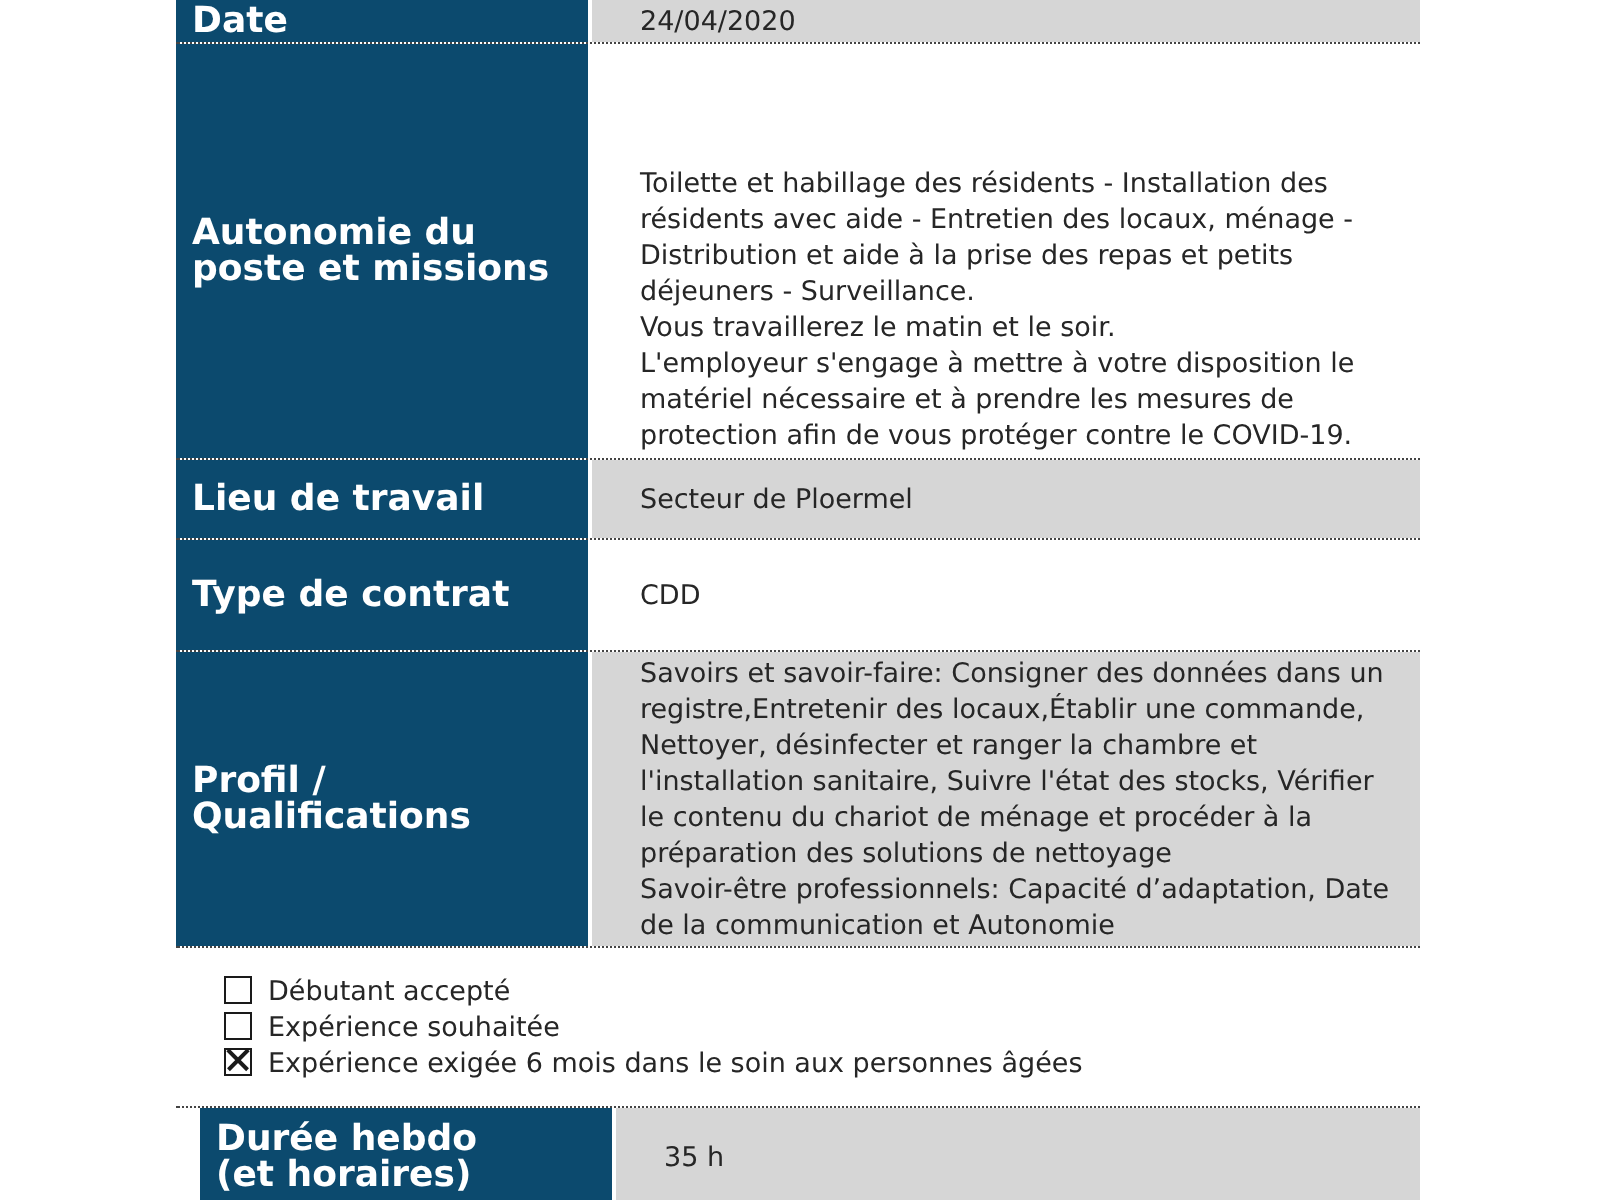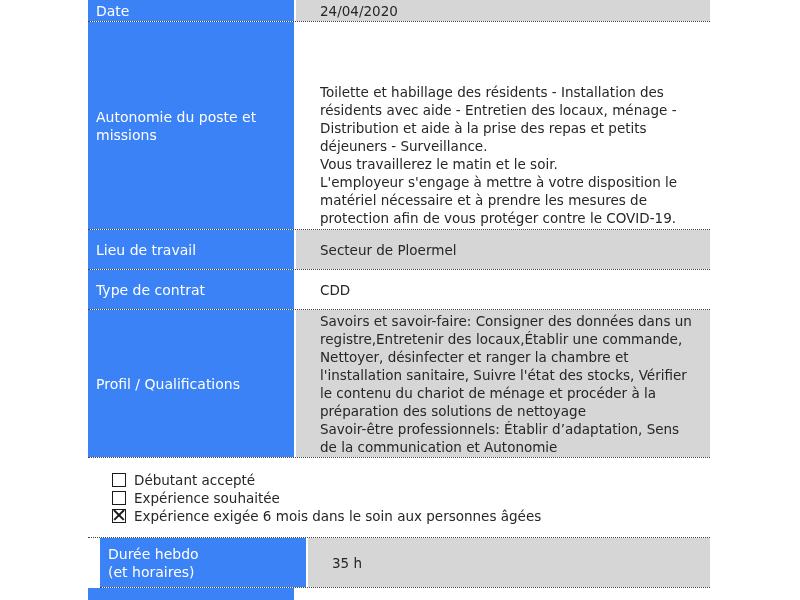--- a/index.html
+++ b/index.html
@@ -17,24 +17,24 @@
     width: 622px;
   }
   .row {
     display: flex;
     border-bottom: 1px dotted #444;
   }
   .row:last-child { border-bottom: none; }
   .cell-label {
     width: 208px;
     flex: 0 0 208px;
-    background: #3b82f6;
+    background: #0c4a6e;
     color: #ffffff;
-    font-weight: normal;
-    font-size: 14px;
+    font-weight: bold;
+    font-size: 18px;
     display: flex;
     align-items: center;
     padding: 0 10px 0 8px;
     border-right: 2px solid #ffffff;
     white-space: pre-line;
   }
   .cell-value {
     flex: 1;
     display: flex;
     flex-direction: column;
@@ -42,21 +42,21 @@
     padding: 2px 14px 2px 24px;
     background: #ffffff;
   }
   .cell-value.shaded { background: #D6D6D6; }
   .cell-value p { white-space: pre-wrap; }
   
   .row-date    { height: 22px; }
   .row-desc    { height: 208px; }
   .row-desc .cell-value { justify-content: flex-end; padding-top: 44px; }
   .row-lieu    { height: 40px; }
-  .row-type    { height: 40px; }
+  .row-type    { height: 56px; }
   .row-profil  { height: 148px; }
   .row-exp     { height: 80px; }
   .row-duree   { height: 50px; margin-left: 12px; }
   .row-empty   { height: 12px; }
   
   .checkbox {
     display: inline-block;
     width: 14px;
     height: 14px;
     border: 1.5px solid #1a1a1a;
@@ -110,21 +110,21 @@
     <div class="cell-label">Type de contrat</div>
     <div class="cell-value">
       <p>CDD</p>
     </div>
   </div>
 
   <div class="row row-profil">
     <div class="cell-label">Profil / Qualifications</div>
     <div class="cell-value shaded">
       <p>Savoirs et savoir-faire: Consigner des données dans un registre,Entretenir des locaux,Établir une commande,  Nettoyer, désinfecter et ranger la chambre et l'installation sanitaire, Suivre l'état des stocks, Vérifier le contenu du chariot de ménage et procéder à la préparation des solutions de nettoyage</p>
-      <p>Savoir-être professionnels: Établir d’adaptation, Sens de la communication et Autonomie</p>
+      <p>Savoir-être professionnels: Capacité d’adaptation, Date de la communication et Autonomie</p>
     </div>
   </div>
 
   <div class="row row-exp">
     <div class="cell-value">
       <div>
         <span class="checkbox" data-checked="false"></span><span>Débutant accepté</span>
       </div>
       <div>
         <span class="checkbox" data-checked="false"></span><span>Expérience souhaitée</span>

